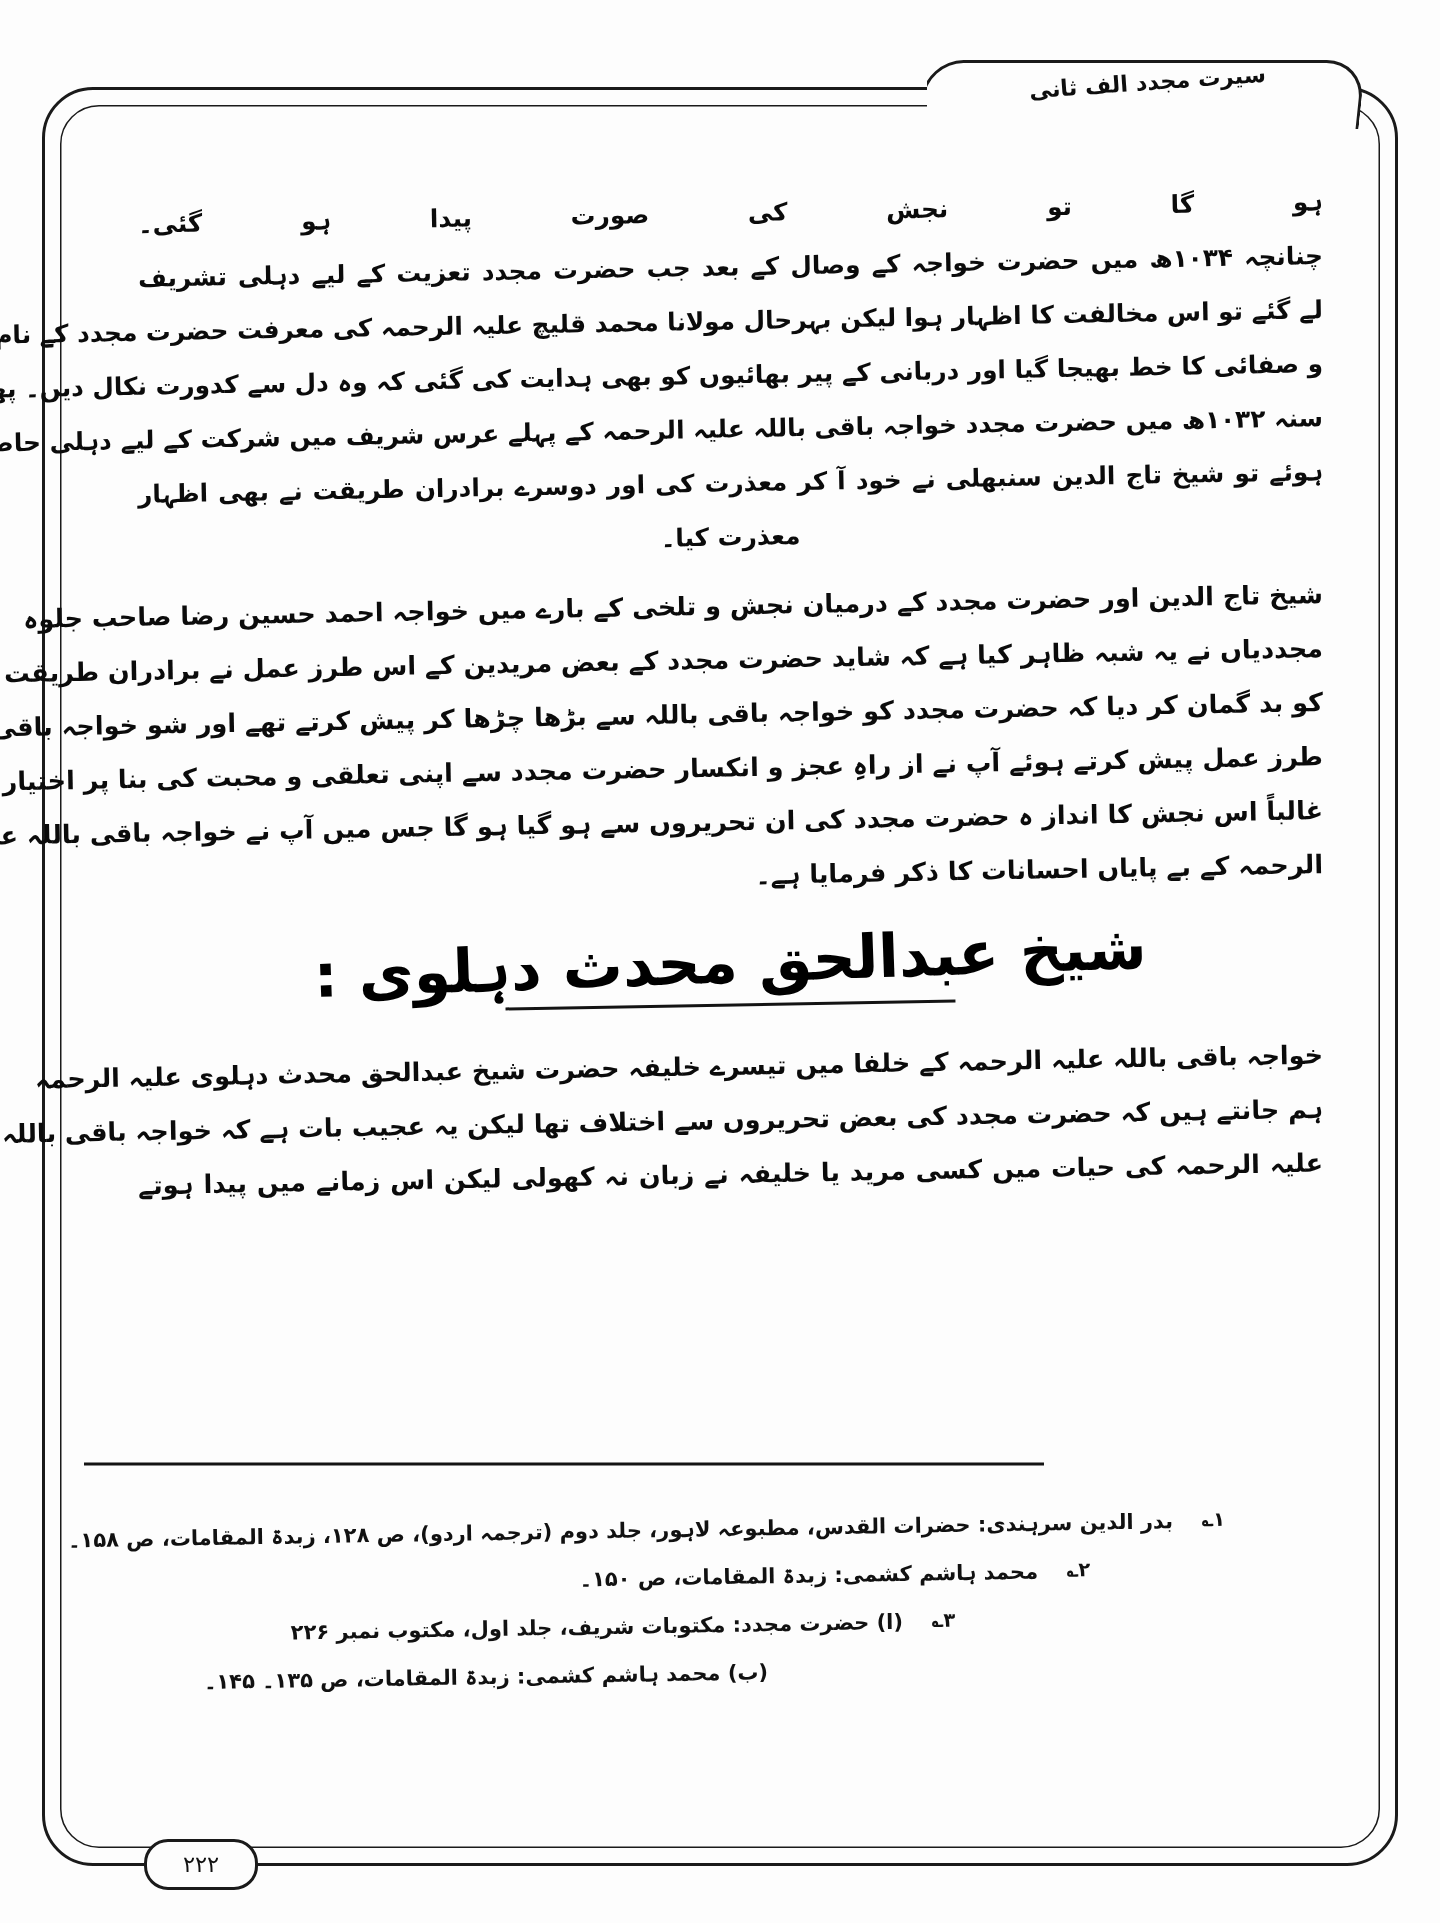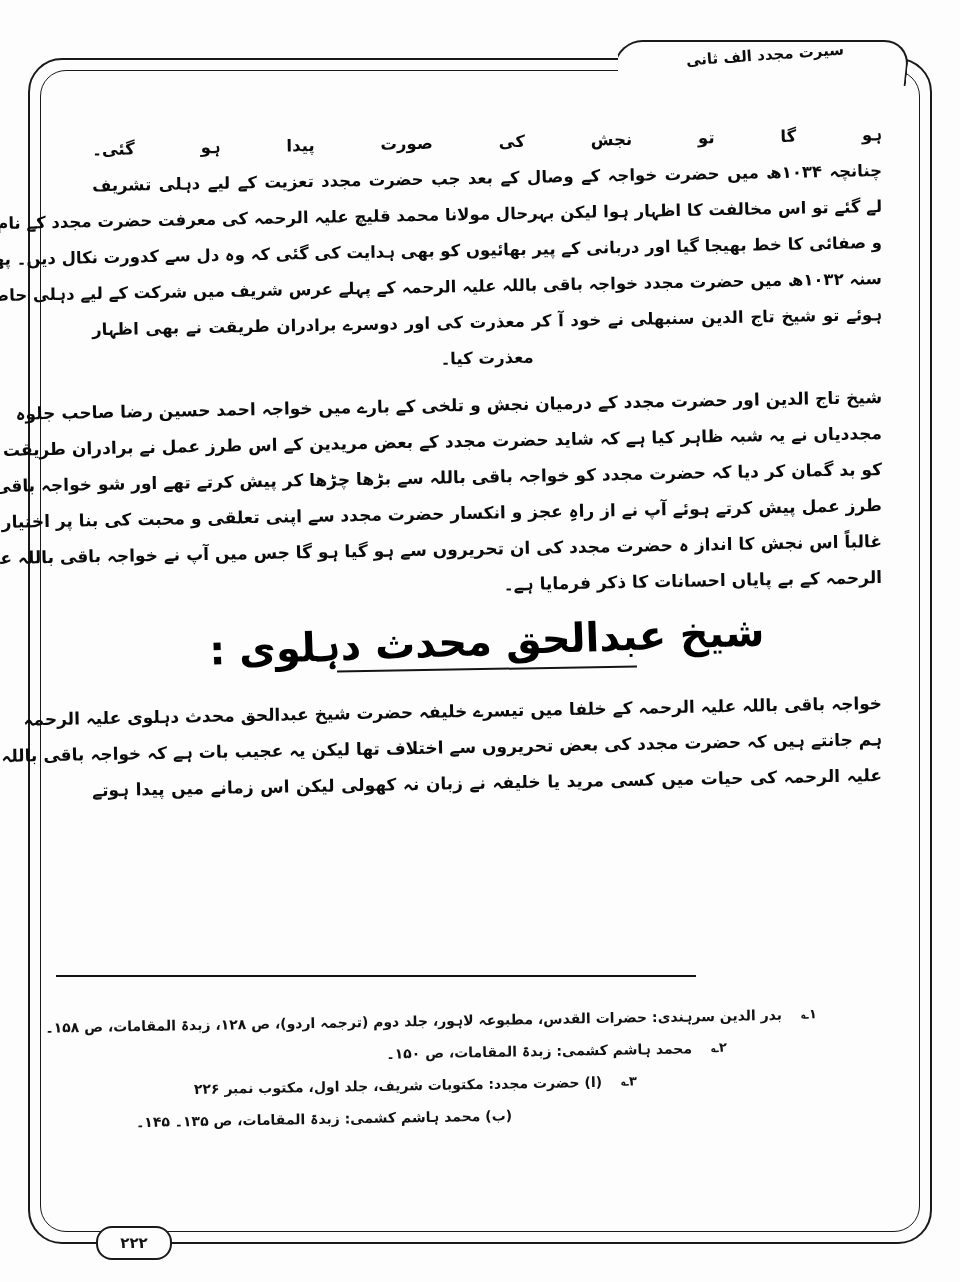--- a/index.html
+++ b/index.html
@@ -85,21 +85,21 @@
     bottom: 22px;
     width: 72px;
     height: 30px;
     border: 2px solid #1a1a1a;
     border-radius: 16px;
     background: #fdfdfd;
     display: flex;
     align-items: center;
     justify-content: center;
     font-size: 15px;
-    font-weight: 700;
+    font-weight: 400;
     direction: rtl;
   }
 
   
   .content {
     position: absolute;
     left: 92px;
     top: 120px;
     width: 790px;
     direction: rtl;

